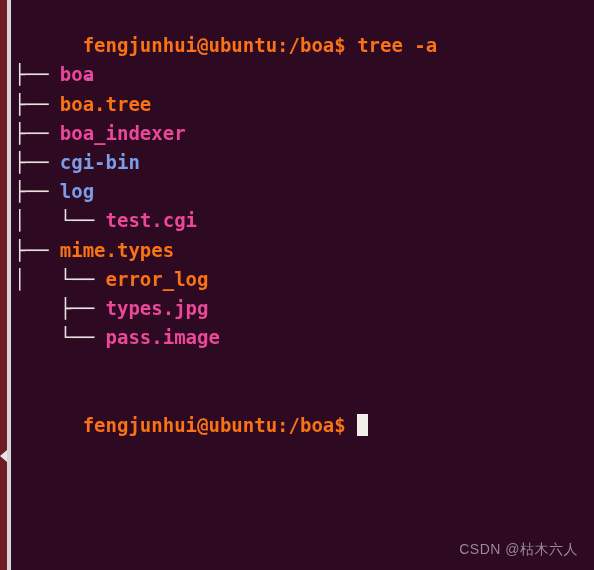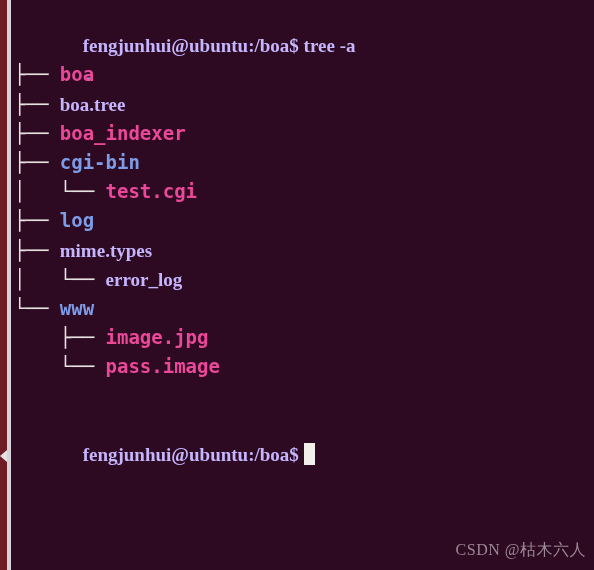--- a/index.html
+++ b/index.html
@@ -55,35 +55,35 @@
     box-sizing: border-box;
   }
   .line {
     white-space: pre;
     height: 29.2px;
     color: #e6e2e0;
   }
   .blank { height: 29.2px; }
   .g { color: #ec4899; }
   .b { color: #7d9ce8; }
-  .w { color: #c4b5fd; font-family: Liberation Serif, serif; }
+  .w { color: #f97316; }
   .tree { color: #e6e2e0; }
   #cursor {
     display: inline-block;
     width: 11px;
     height: 22px;
     background: #f2eeec;
     vertical-align: -4px;
   }
   #watermark {
     position: absolute;
-    right: 8px;
+    right: 16px;
     bottom: 6px;
-    font-family: Liberation Serif, serif;
-    font-size: 16px;
+    font-family: Liberation Sans, sans-serif;
+    font-size: 14px;
     font-weight: normal;
     color: #9a8894;
     letter-spacing: 0.5px;
   }
 </style>
 </head>
 <body>
 
 <div id="terminal">
 
@@ -101,26 +101,25 @@
 
     <div class="line">
       <span class="b">.</span>
     </div>
 
     <div id="tree-lines">
         <div class="line"><span class="tree">├── </span><span class="g">boa</span></div>
         <div class="line"><span class="tree">├── </span><span class="w">boa.tree</span></div>
         <div class="line"><span class="tree">├── </span><span class="g">boa_indexer</span></div>
         <div class="line"><span class="tree">├── </span><span class="b">cgi-bin</span></div>
+        <div class="line"><span class="tree">├── </span><span class="b">log</span></div>
         <div class="line"><span class="tree">│   └── </span><span class="g">test.cgi</span></div>
-        <div class="line"><span class="tree">├── </span><span class="b">log</span></div>
         <div class="line"><span class="tree">├── </span><span class="w">mime.types</span></div>
         <div class="line"><span class="tree">│   └── </span><span class="w">error_log</span></div>
-        <div class="line"><span class="tree">└── </span><span class="b">www</span></div>
-        <div class="line"><span class="tree">    ├── </span><span class="g">image.jpg</span></div>
+        <div class="line"><span class="tree">    ├── </span><span class="g">types.jpg</span></div>
         <div class="line"><span class="tree">    └── </span><span class="g">pass.image</span></div>
       </div>
 
     <div class="blank"></div>
 
 
     <div class="line">
       <span class="w">fengjunhui@ubuntu:/boa$</span><span class="w"> </span><span id="cursor"></span>
     </div>
 

